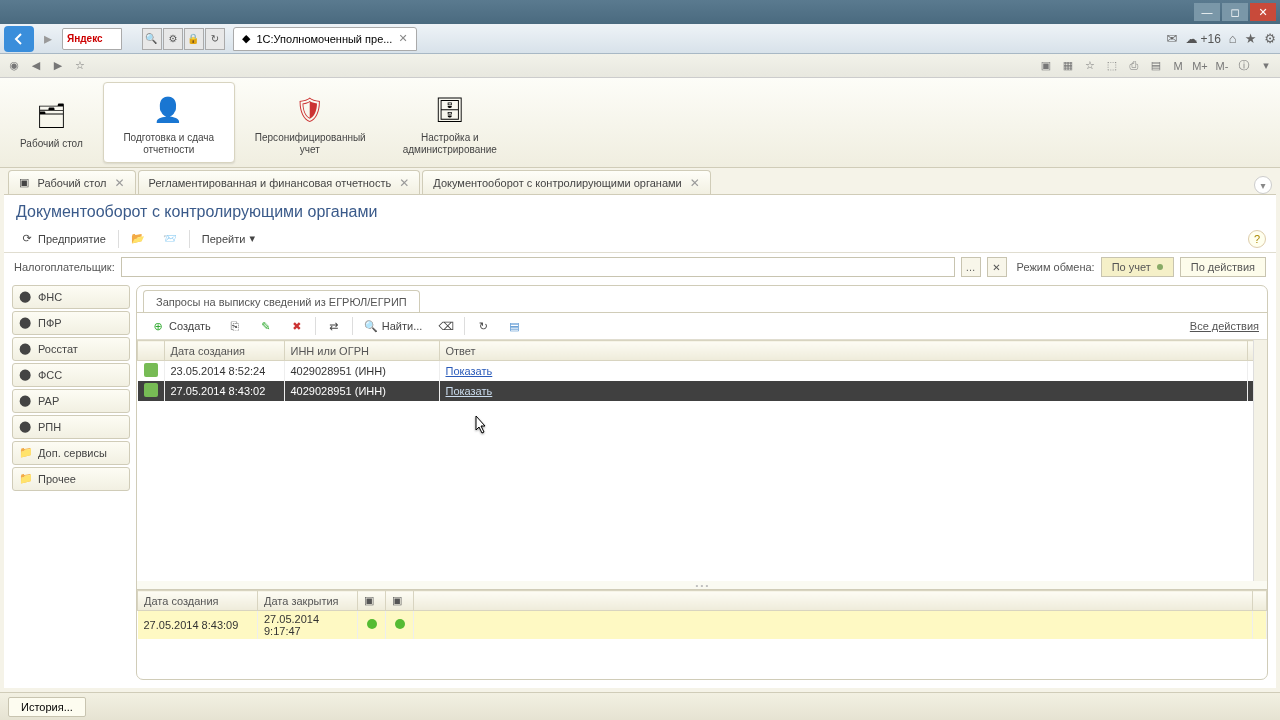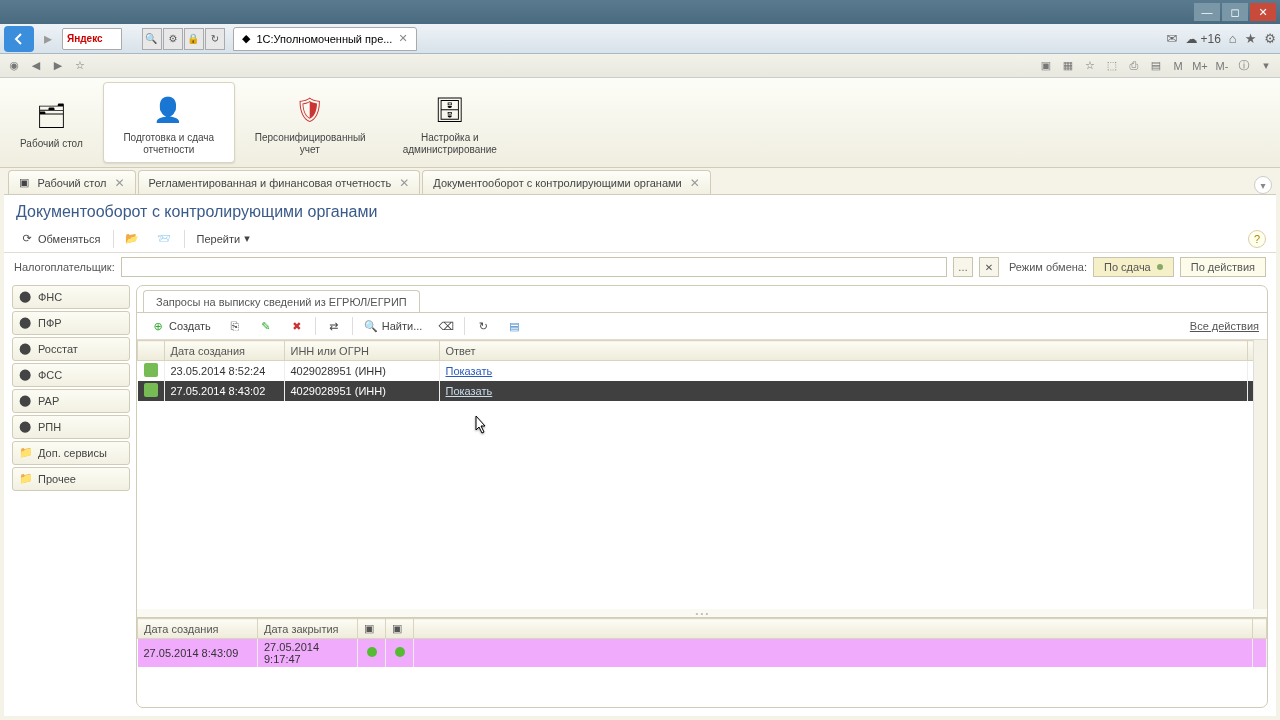--- a/index.html
+++ b/index.html
@@ -78,21 +78,21 @@
 .grid tr.selected .link { color:#cde; }
 .row-icon { width:14px; height:14px; display:inline-block; background:#7b5; border-radius:2px;}
 .link { color:#2a5ab8; text-decoration:underline; cursor:pointer;}
 .scroll-ind { position:absolute; right:0; top:0; width:14px; height:100%; background:#f4f2e6; border-left:1px solid #ddd;}
 
 .splitter { height:8px; display:flex; align-items:center; justify-content:center; color:#bbb; font-size:8px; cursor:row-resize; background:#fafaf2;}
 .bottom-grid { height:90px; border-top:1px solid #d0ccb8; position:relative;}
 .bottom-grid table { width:100%; border-collapse:collapse; font-size:11px;}
 .bottom-grid th { background:linear-gradient(#fdfcf4,#eeebda); border:1px solid #d8d4c0; padding:3px 6px; text-align:left; font-weight:normal; color:#555;}
 .bottom-grid td { border-right:1px solid #eee; padding:2px 6px; color:#333;}
-.bottom-grid tr.sel td { background:#f0abfc; }
+.bottom-grid tr.sel td { background:#fef9c3; }
 .status-dot { width:10px; height:10px; background:#5b3; border-radius:50%; display:inline-block;}
 
 .statusbar { height:28px; background:linear-gradient(#f2f0e2,#e6e3d2); border-top:1px solid #d0ccb8; display:flex; align-items:center; padding:0 8px;}
 .hist-btn { height:20px; padding:0 12px; border:1px solid #c8c4b0; background:#fdfcf0; font-size:11px; border-radius:2px; cursor:pointer;}
 
 .cursor { position:absolute; left:470px; top:414px; width:18px; height:22px; pointer-events:none; z-index:100;}
 .cursor svg { filter:drop-shadow(0 1px 1px rgba(0,0,0,.4));}
 </style>
 </head>
 <body>
@@ -198,21 +198,21 @@
       <div class="round-btn">▾</div>
     </div>
   </div>
 
   <div class="page">
     <div class="page-title">Документооборот с контролирующими органами</div>
 
     <div class="page-toolbar">
       <div class="tb-btn">
         <span class="tb-icon">⟳</span>
-        <span>Обменяться</span>
+        <span>Предприятие</span>
       </div>
       <div class="tb-sep"></div>
       <div class="tb-btn">
           <span class="tb-icon">📂</span>
         </div>
       <div class="tb-btn">
           <span class="tb-icon">📨</span>
         </div>
       <div class="tb-sep"></div>
       <div class="tb-btn">
@@ -222,21 +222,21 @@
       <div class="help-btn">?</div>
     </div>
 
     <div class="filter-bar">
       <span class="filter-label">Налогоплательщик:</span>
       <input class="filter-input" style="">
       <div class="filter-btn">…</div>
       <div class="filter-btn">✕</div>
       <span class="mode-label">Режим обмена:</span>
       <div class="mode-btn active">
-        <span>По сдача</span>
+        <span>По учет</span>
         <span class="mode-dot"></span>
       </div>
       <div class="mode-btn">
         <span>По действия</span>
       </div>
     </div>
 
     <div class="content">
 
       <div class="sidebar">
@@ -371,19 +371,22 @@
                 <td></td>
                   <td></td>
               </tr>
             </tbody>
           </table>
         </div>
       </div>
     </div>
   </div>
 
+  <div class="statusbar">
+    <button class="hist-btn"><span>История...</span></button>
+  </div>
 </div>
 
 <div class="cursor">
   <svg width="18" height="22" viewBox="0 0 18 22">
       <path d="M6 2 L6 16 L9 13 L12 19 L14 18 L11 12 L15 12 Z" fill="#fff" stroke="#000" stroke-width="1"></path>
     </svg>
 </div>
 
 </body></html>

